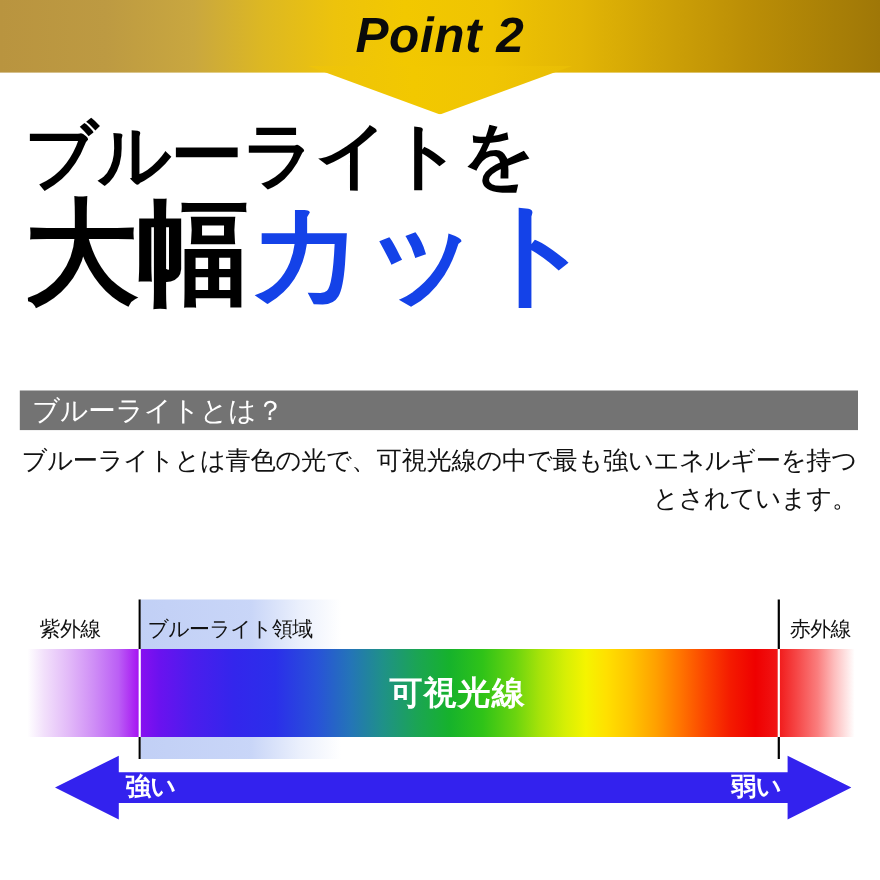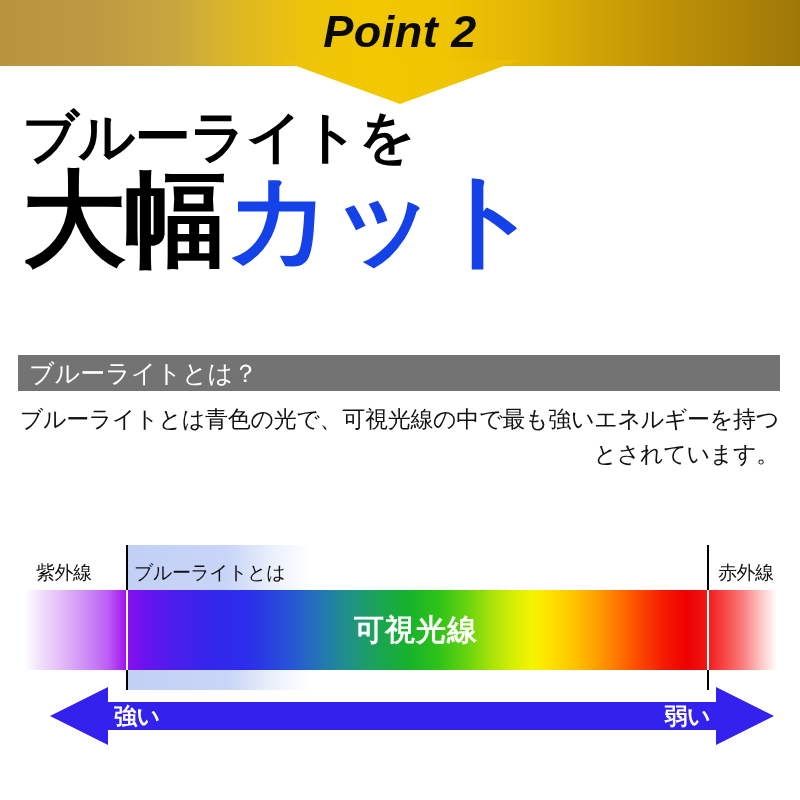--- a/index.html
+++ b/index.html
@@ -76,21 +76,21 @@
 
   
   .headline {
     position: absolute;
     left: 22px;
     top: 108px;
     width: 760px;
   }
   .headline-line1 {
     font-family: "DejaVu Serif", "Liberation Serif", serif;
-    font-size: 56px;
+    font-size: 66px;
     font-weight: bold;
     line-height: 1.0;
     color: #000000;
     letter-spacing: -1px;
     white-space: nowrap;
   }
   .headline-line2 {
     font-family: "DejaVu Serif", "Liberation Serif", serif;
     font-size: 104px;
     font-weight: bold;
@@ -313,21 +313,21 @@
   <div class="body-text">ブルーライトとは青色の光で、可視光線の中で最も強いエネルギーを持つとされています。</div>
 
   <div class="spectrum-area">
 
     <div class="divider left"></div>
     <div class="divider right"></div>
 
     <div class="blue-band"></div>
 
     <div class="band-label label-uv">紫外線</div>
-    <div class="band-label label-blue">ブルーライトとは</div>
+    <div class="band-label label-blue">ブルーライト領域</div>
     <div class="band-label label-ir">赤外線</div>
 
     <div class="spectrum-bar">
       <div class="spectrum-bar-label">可視光線</div>
     </div>
     <div class="bar-tick left"></div>
     <div class="bar-tick right"></div>
 
     <div class="energy-arrow">
       <svg width="724" height="62" viewBox="0 0 724 62">

